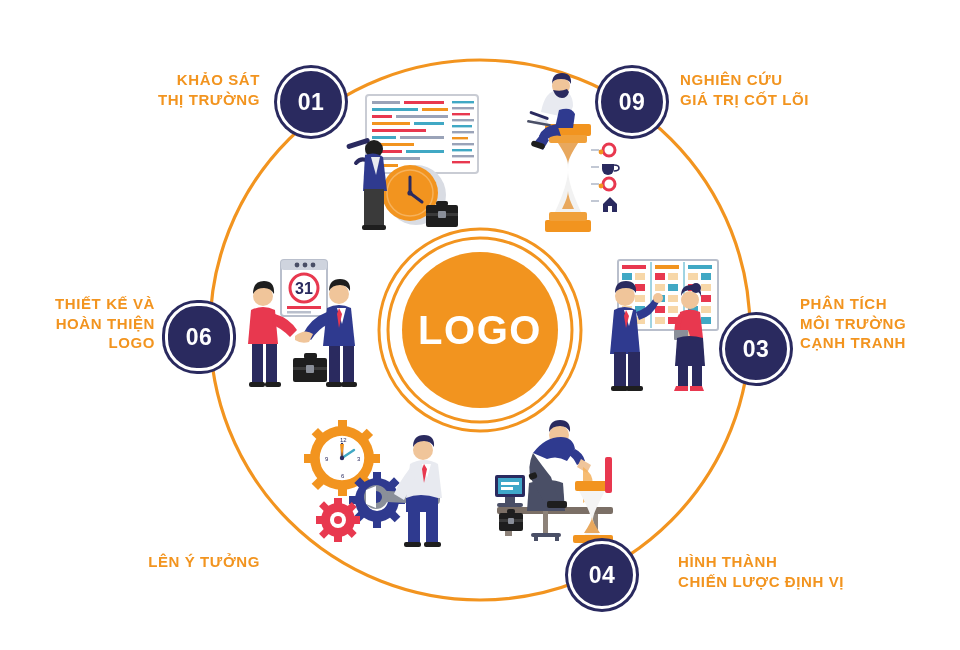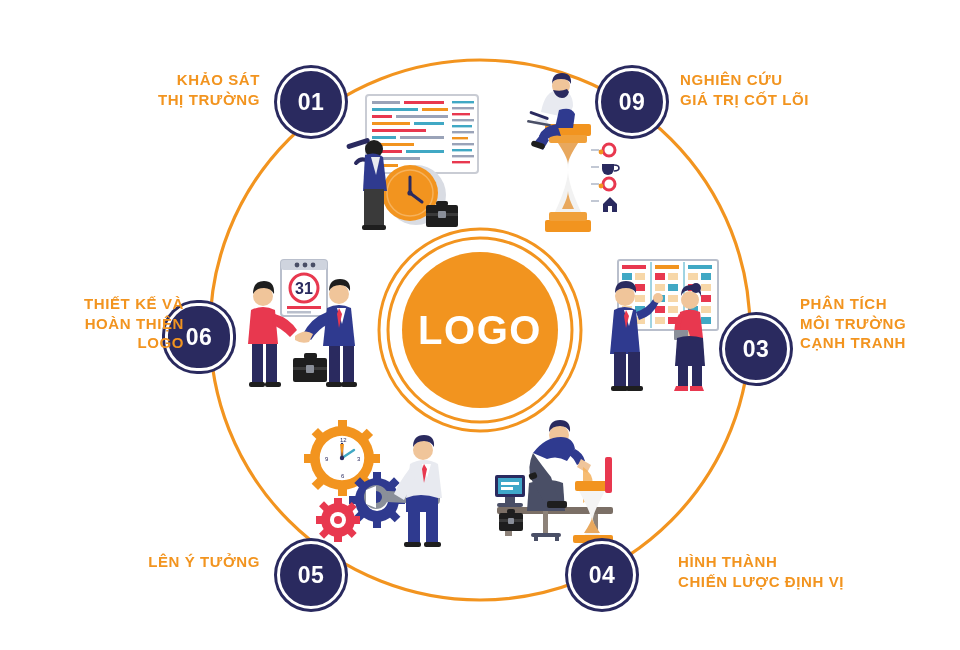--- a/index.html
+++ b/index.html
@@ -397,34 +397,31 @@
     </div>
   <div class="badge" style="left:598px;top:68px;">
     <span>09</span>
     </div>
   <div class="badge" style="left:722px;top:303px;margin-top:12px;">
     <span>03</span>
     </div>
   <div class="badge" style="left:568px;top:541px;">
     <span>04</span>
     </div>
-  <div class="badge" style="left:277px;top:541px;">
-    <span>05</span>
-    </div>
   <div class="badge" style="left:165px;top:303px;border-radius:32px;">
     <span>06</span>
     </div>
 
   <div class="label left" style="left:20px;top:70px;width:240px;">KHẢO SÁT
 THỊ TRƯỜNG</div>
   <div class="label right" style="left:680px;top:70px;width:260px;">NGHIÊN CỨU
 GIÁ TRỊ CỐT LÕI</div>
   <div class="label right" style="left:800px;top:294px;width:160px;">PHÂN TÍCH
 MÔI TRƯỜNG
 CẠNH TRANH</div>
   <div class="label right" style="left:678px;top:552px;width:280px;">HÌNH THÀNH
 CHIẾN LƯỢC ĐỊNH VỊ</div>
   <div class="label left" style="left:20px;top:552px;width:240px;">LÊN Ý TƯỞNG</div>
-  <div class="label left" style="left:8px;top:294px;width:155px;padding-left:21px;">THIẾT KẾ VÀ
+  <div class="label left" style="left:0px;top:294px;width:155px;">THIẾT KẾ VÀ
 HOÀN THIỆN
 LOGO</div>
 
 </div>
 
 </body></html>

